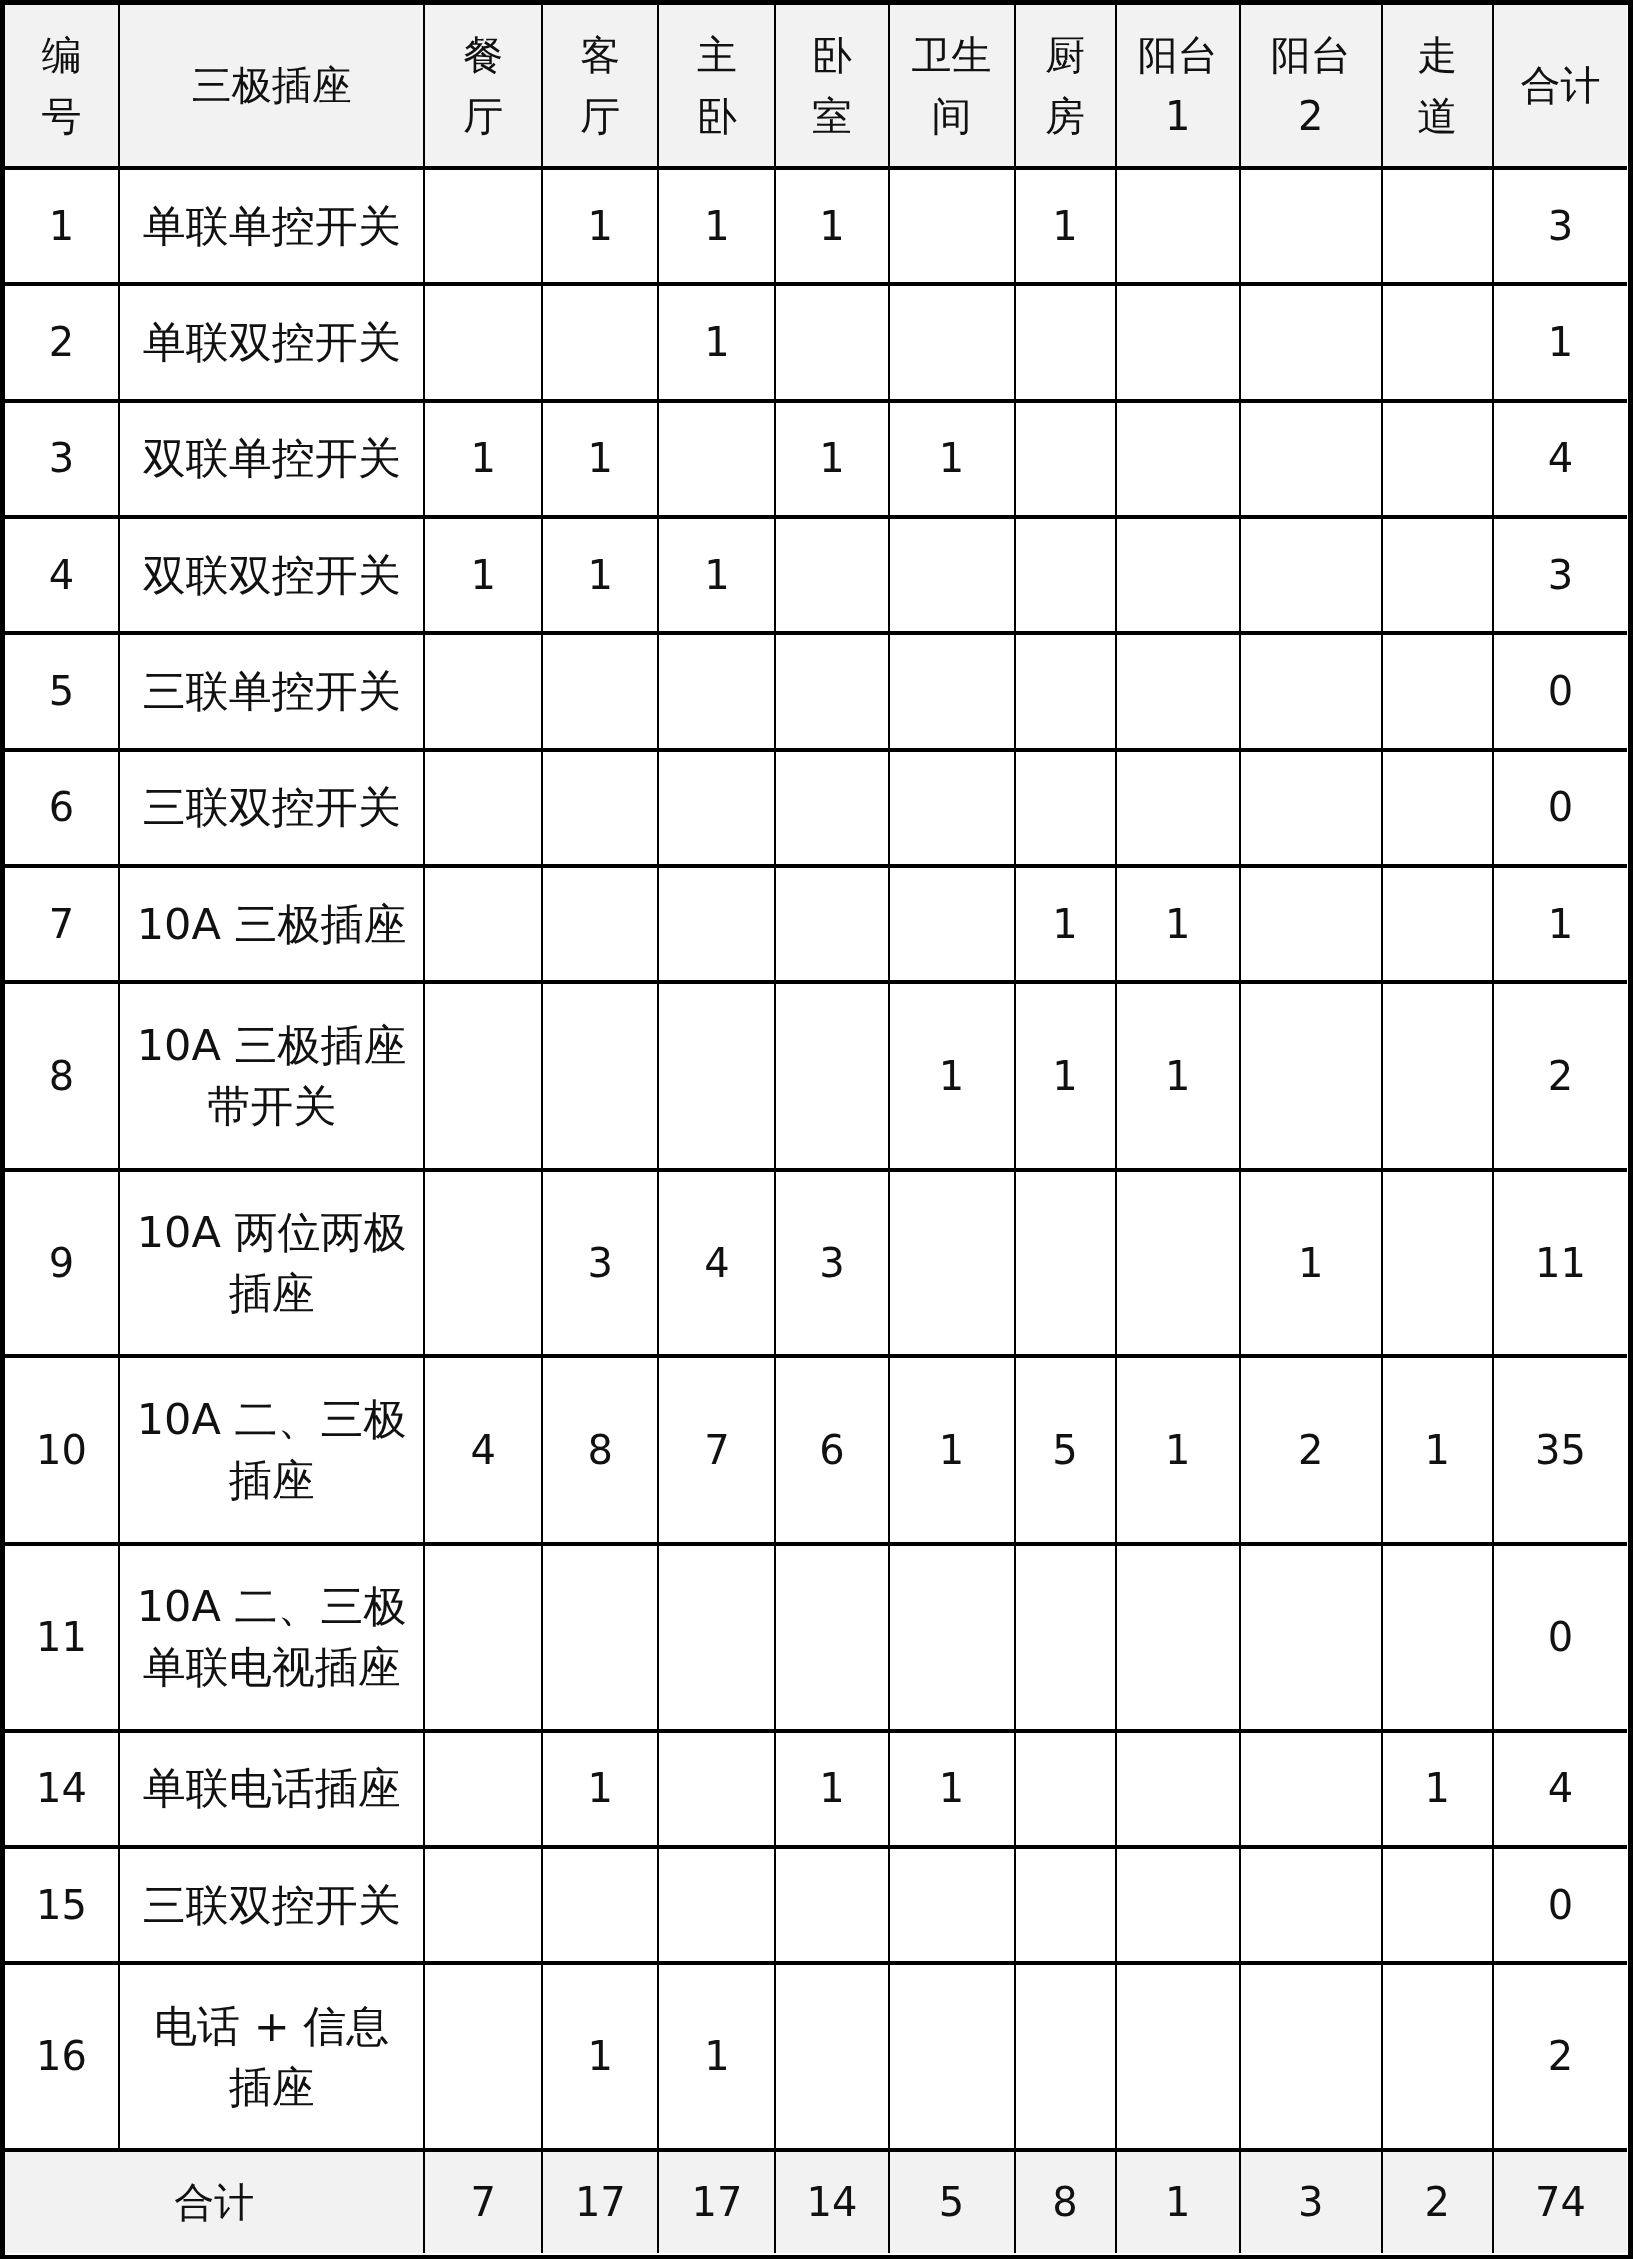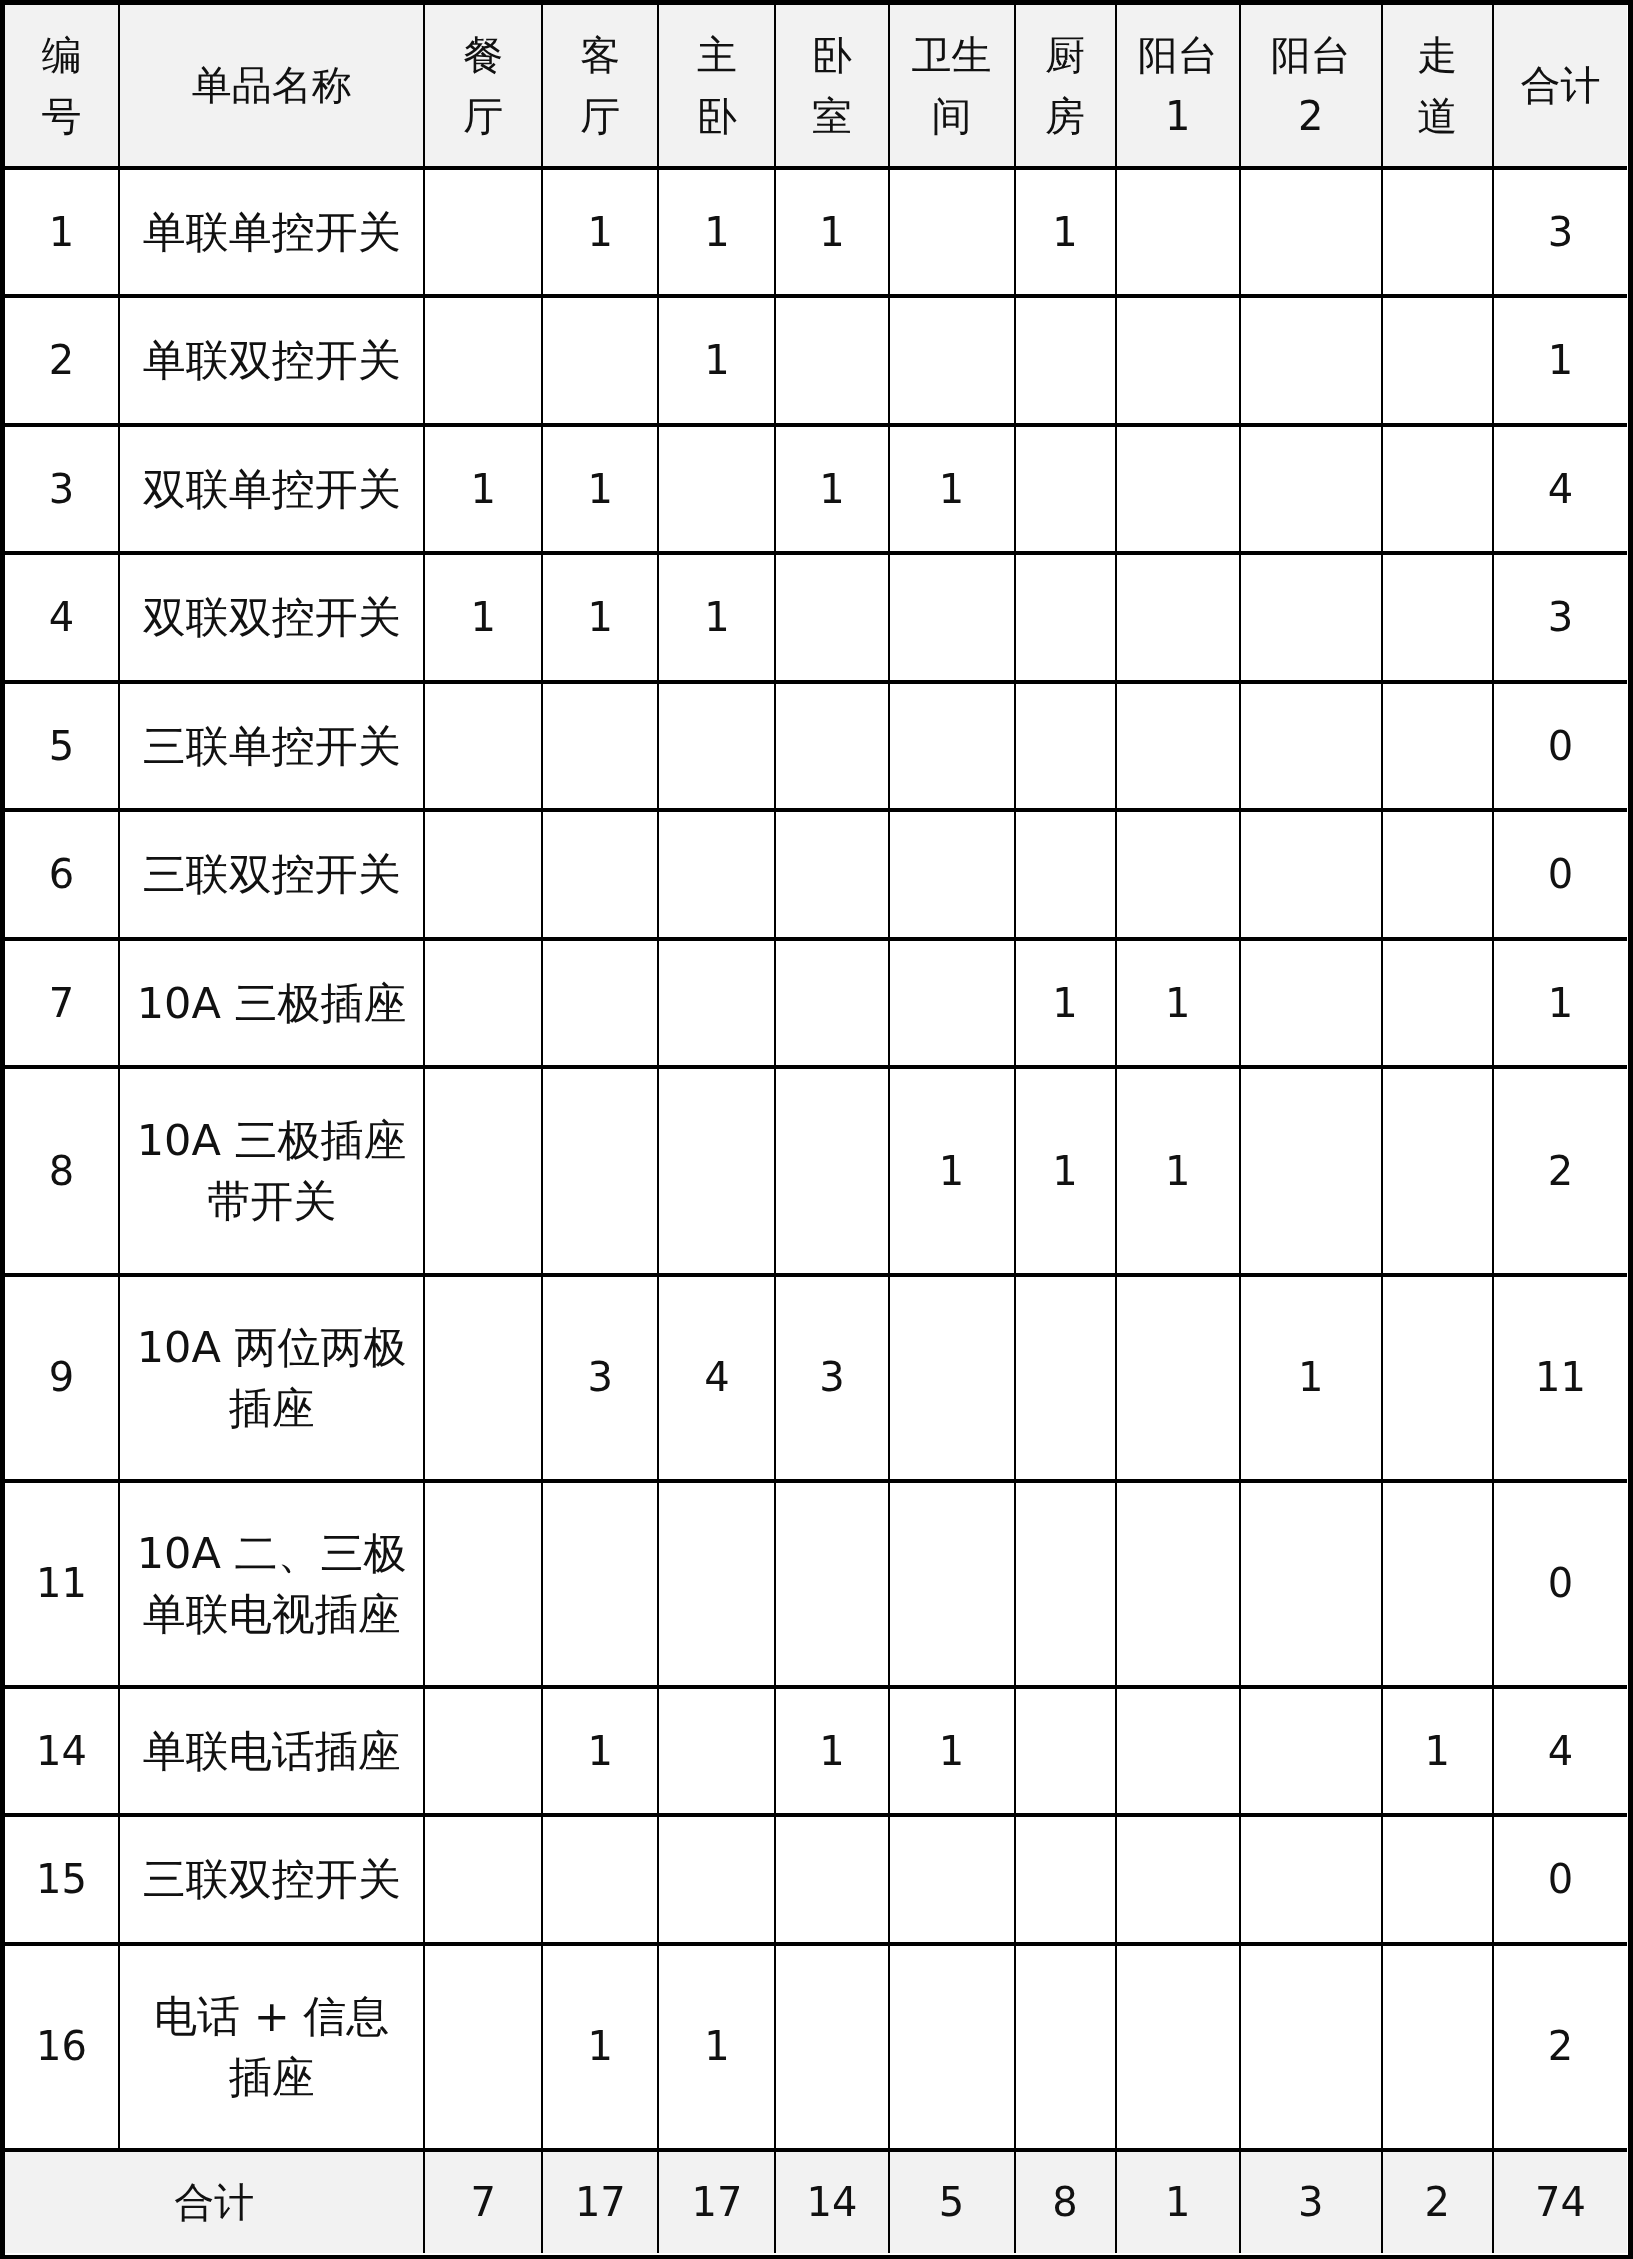--- a/index.html
+++ b/index.html
@@ -35,21 +35,21 @@
         <col style="width:111px">
         <col style="width:134px">
   </colgroup>
   <thead>
     <tr id="head-row" style="height:163px">
           <th>
             <div>编</div>
             <div>号</div>
           </th>
           <th>
-            <div>单品名称</div>
+            <div>三极插座</div>
           </th>
           <th>
             <div>餐</div>
             <div>厅</div>
           </th>
           <th>
             <div>客</div>
             <div>厅</div>
           </th>
           <th>
@@ -224,20 +224,37 @@
           <td class="num"></td>
           <td class="num">3</td>
           <td class="num">4</td>
           <td class="num">3</td>
           <td class="num"></td>
           <td class="num"></td>
           <td class="num"></td>
           <td class="num">1</td>
           <td class="num"></td>
           <td class="num">11</td>
+        </tr>
+        <tr style="height: 163px;">
+          <td class="num">10</td>
+          <td class="name">
+            <div>10A 二、三极</div>
+            <div>插座</div>
+          </td>
+          <td class="num">4</td>
+          <td class="num">8</td>
+          <td class="num">7</td>
+          <td class="num">6</td>
+          <td class="num">1</td>
+          <td class="num">5</td>
+          <td class="num">1</td>
+          <td class="num">2</td>
+          <td class="num">1</td>
+          <td class="num">35</td>
         </tr>
         <tr style="height: 162px;">
           <td class="num">11</td>
           <td class="name">
             <div>10A 二、三极</div>
             <div>单联电视插座</div>
           </td>
           <td class="num"></td>
           <td class="num"></td>
           <td class="num"></td>

